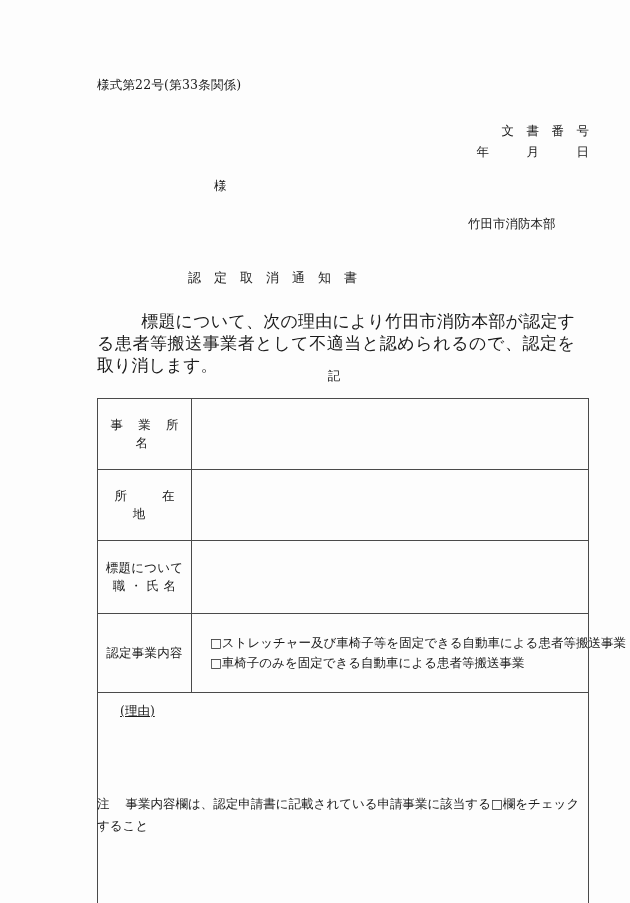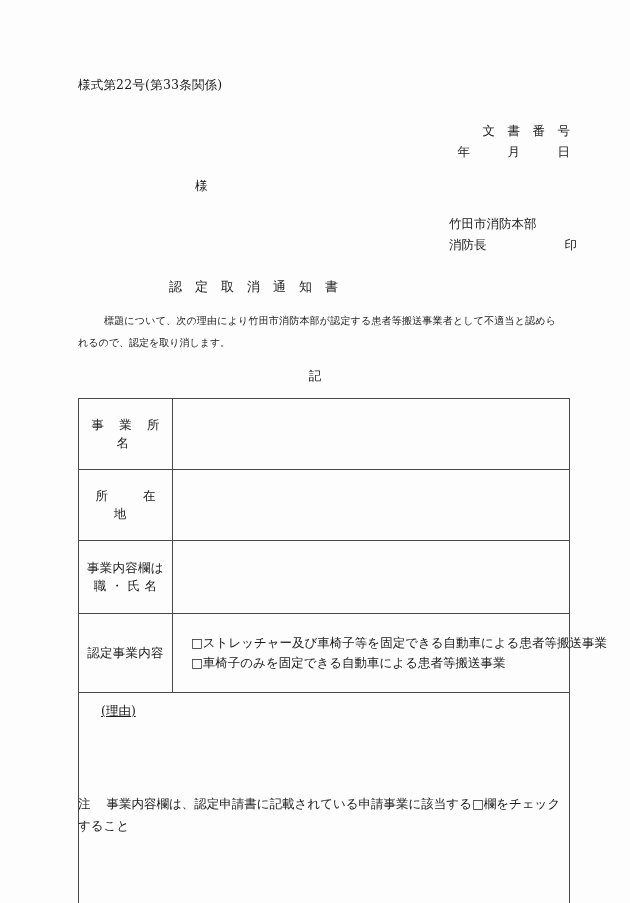--- a/index.html
+++ b/index.html
@@ -13,20 +13,21 @@
     background: #fdfdfd;
     font-family: "DejaVu Serif", "Liberation Serif", serif;
     color: #1a1a1a;
     position: relative;
     overflow: hidden;
     -webkit-font-smoothing: antialiased;
   }
   .page {
     position: absolute;
     inset: 0;
+    margin-left: 19px;
   }
 
   
   .abs { position: absolute; }
   .form-no {
     left: 78px;
     top: 77px;
     font-size: 12.5px;
     letter-spacing: 0.2px;
     white-space: nowrap;
@@ -53,32 +54,32 @@
     font-size: 12.5px;
     line-height: 21px;
   }
   .issuer .row2 {
     display: block;
     white-space: pre;
   }
 
   .doc-title {
     left: 0;
-    top: 278px;
+    top: 269px;
     width: 507px;
     text-align: center;
     font-size: 13px;
     white-space: pre;
   }
 
   .body-para {
     left: 78px;
     top: 310px;
     width: 478px;
-    font-size: 10px;
+    font-size: 17px;
     line-height: 22px;
     text-indent: 2.6em;
     text-align: justify;
   }
 
   .ki-mark {
     left: 0;
     top: 368px;
     width: 630px;
     text-align: center;
@@ -138,42 +139,41 @@
 
   <div class="abs doc-meta">
     <span class="line">文　書　番　号</span>
     <span class="line">年　　　月　　　日</span>
   </div>
 
   <div class="abs addressee">様</div>
 
   <div class="abs issuer">
     <span class="row2">竹田市消防本部</span>
-    <span class="row2"><span>消防長</span><span style="display:inline-block;width:78px"></span><span>印</span></span>
   </div>
 
   <div class="abs doc-title">認　定　取　消　通　知　書</div>
 
   <div class="abs body-para">標題について、次の理由により竹田市消防本部が認定する患者等搬送事業者として不適当と認められるので、認定を取り消します。</div>
 
   <div class="abs ki-mark">記</div>
 
   <table class="form-table">
     <tbody>
       <tr class="r-name">
         <td class="label"><span class="sp">事 業 所 名</span></td>
         <td class="value"></td>
       </tr>
       <tr class="r-addr">
         <td class="label"><span class="sp2">所　在　地</span></td>
         <td class="value"></td>
       </tr>
       <tr class="r-mgr">
         <td class="label">
-          <span style="display:block" class="tight">事業内容欄は</span>
+          <span style="display:block" class="tight">標題について</span>
           <span style="display:block" class="tight">職 ・ 氏 名</span>
         </td>
         <td class="value"></td>
       </tr>
       <tr class="r-content">
         <td class="label"><span class="tight">認定事業内容</span></td>
         <td class="value">
           <div class="chk-list">
             <span class="chk-line">□ストレッチャー及び車椅子等を固定できる自動車による患者等搬送事業</span>
             <span class="chk-line">□車椅子のみを固定できる自動車による患者等搬送事業</span>

